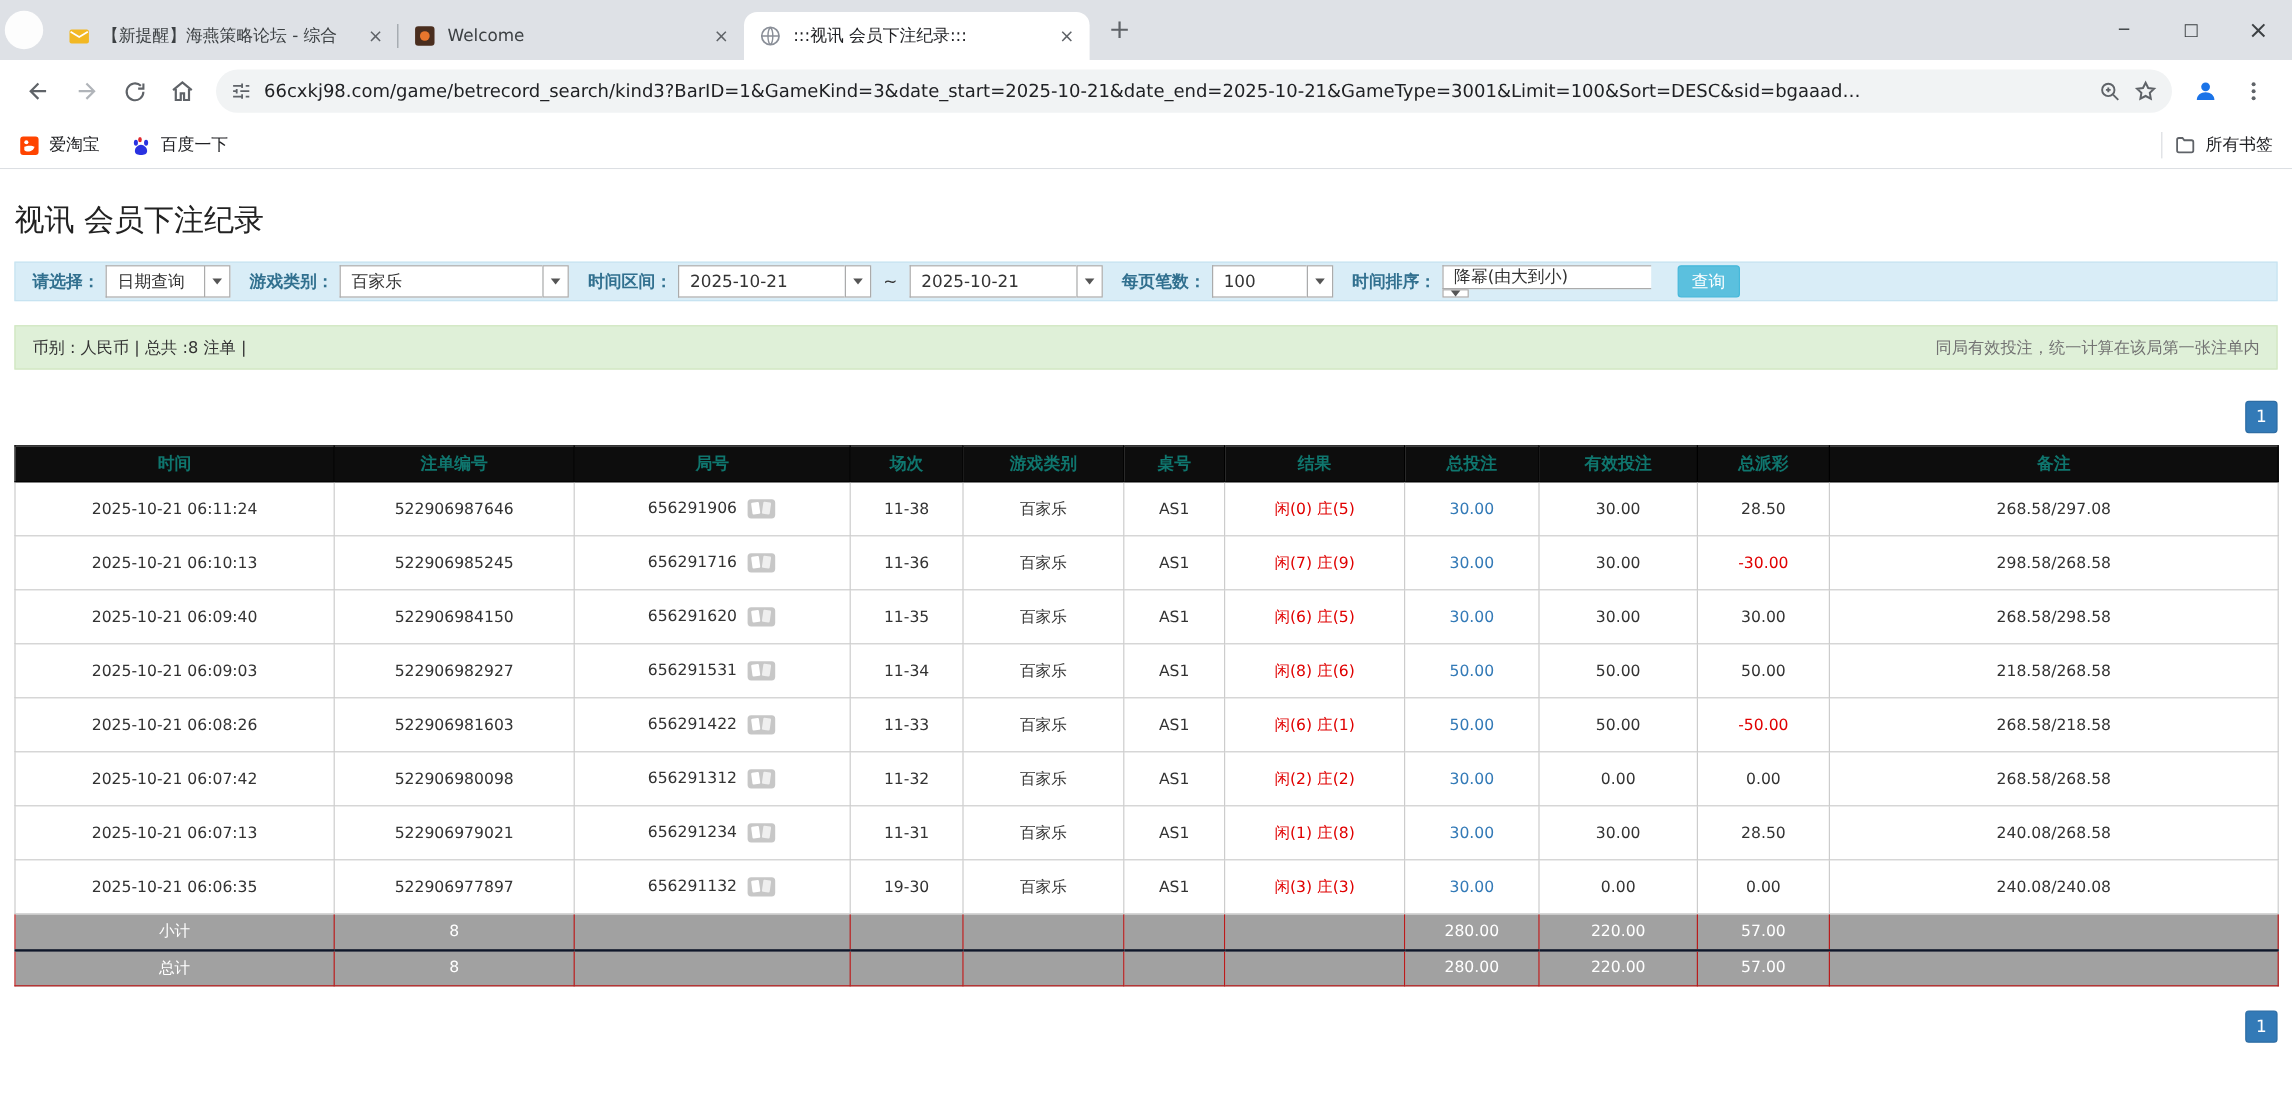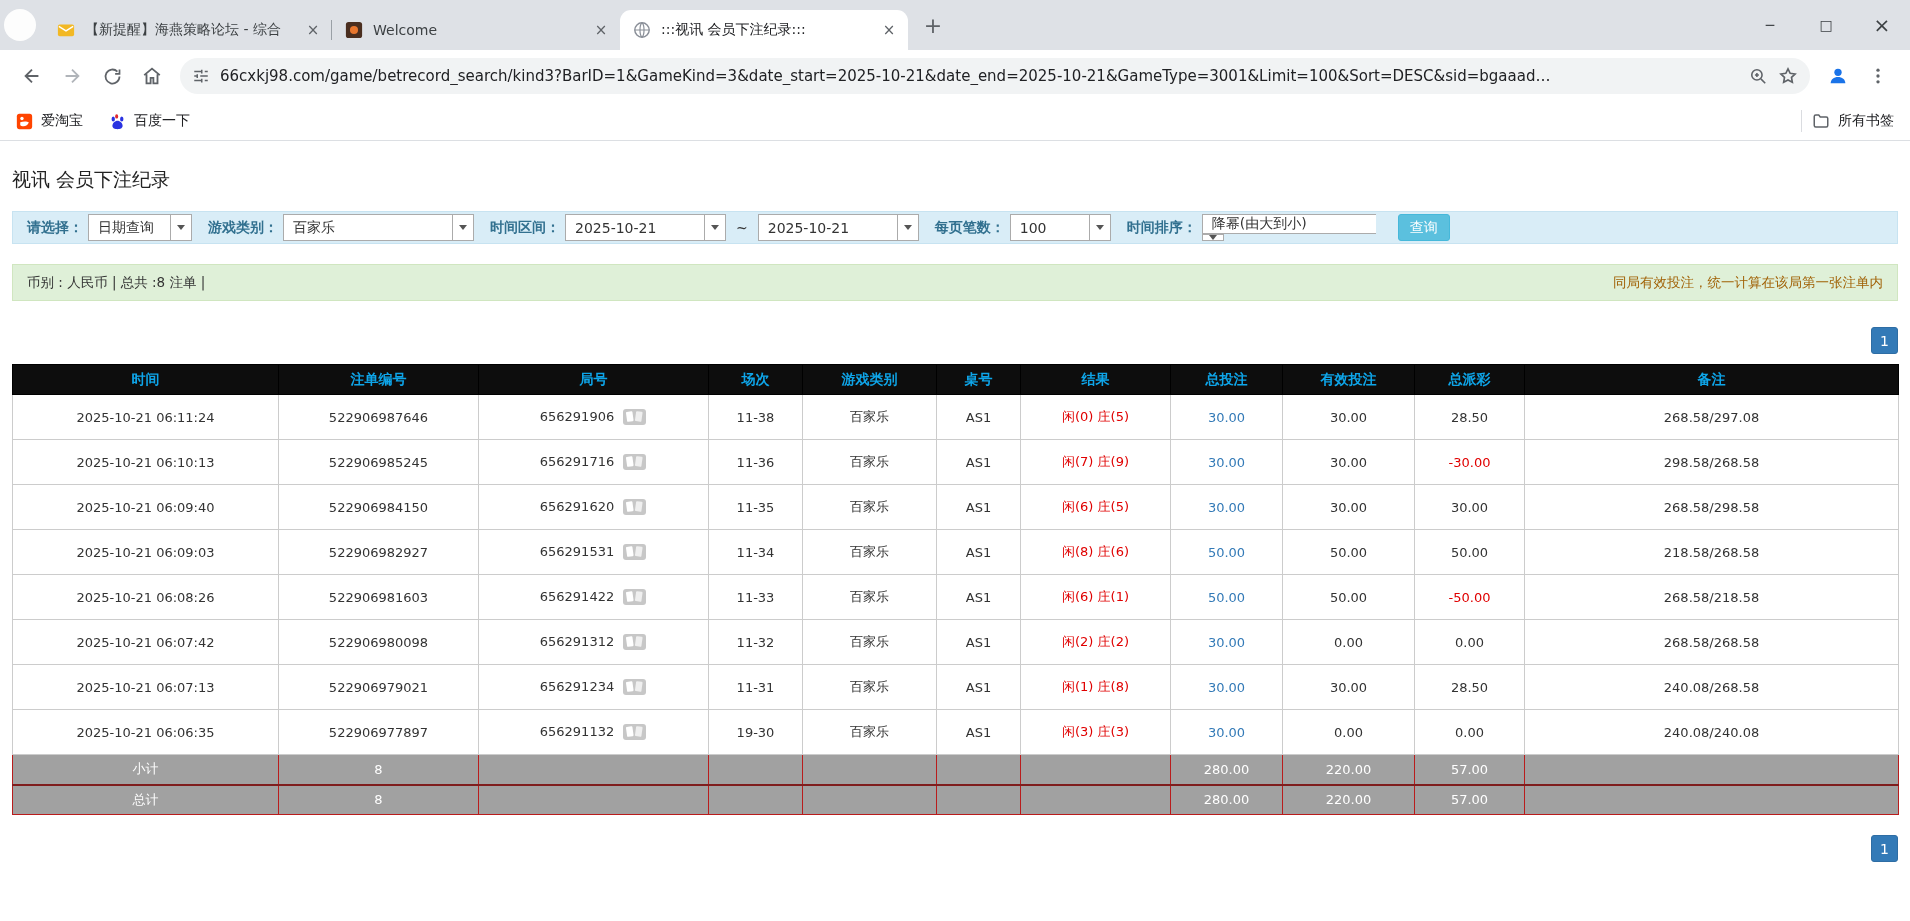--- a/index.html
+++ b/index.html
@@ -27,50 +27,50 @@
   .omni-url { flex:1; font-size:15px; color:#202124; white-space:nowrap; overflow:hidden; }
   .omni-icon { flex:none; display:flex; align-items:center; justify-content:center; color:#5f6368; }
 
   .bookmarks { height:39px; background:#fff; border-bottom:1px solid #dcdfe3; display:flex; align-items:center; padding:0 16px; gap:26px; font-size:14px; color:#202124; }
   .bm { display:flex; align-items:center; gap:8px; }
   .bm-right { margin-left:auto; display:flex; align-items:center; gap:10px; }
   .vdiv { width:1px; height:22px; background:#dadce0; }
 
   
   .page { padding:0 12px; background:#fff; }
-  .page-title { padding-top:26px; font-size:19px; font-weight:normal; color:#222; }
+  .page-title { padding-top:26px; font-size:25px; font-weight:normal; color:#222; }
 
   .filter-bar { margin-top:18px; height:33px; background:#d9edf7; border:1px solid #c7e3f1; display:flex; align-items:center; padding:0 14px; font-size:14px; }
   .fgroup { display:flex; align-items:center; margin-right:16px; }
   .flabel { color:#31708f; font-weight:bold; margin-right:5px; white-space:nowrap; }
   .combo { display:flex; height:27px; }
   .combo .val { flex:1; background:#fff; border:1px solid #ababab; border-right:none; padding:0 9px; display:flex; align-items:center; font-size:14px; color:#333; white-space:nowrap; overflow:hidden; }
   .combo .arrow { width:22px; background:#fff; border:1px solid #ababab; display:flex; align-items:center; justify-content:center; }
   .tri { width:0; height:0; border-left:4px solid transparent; border-right:4px solid transparent; border-top:5px solid #555; }
   .cw-select { width:104px; } .cw-game { width:191px; } .cw-date { width:161px; } .cw-limit { width:101px; } .cw-sort { width:174px;flex-direction:column; }
   .tilde { margin:0 10px; color:#333; }
   .search-btn { margin-left:6px; height:27px; padding:0 11px; background:#5bc0de; border:1px solid #46b8da; border-radius:3px; color:#fff; font-size:14px; display:flex; align-items:center; cursor:pointer; }
 
   .info-bar { margin-top:20px; height:37px; background:#dff0d8; border:1px solid #d0e6c0; display:flex; align-items:center; padding:0 14px; font-size:13.5px; color:#333; }
-  .info-right { margin-left:auto; color:#a16207; }
+  .info-right { margin-left:auto; color:#737373; }
 
   .pagerow { display:flex; justify-content:flex-end; }
   .pagerow.top { margin-top:26px; }
   .pagerow.bottom { margin-top:20px; }
   .pagebtn { min-width:27px; height:27px; padding:0 6px; background:#337ab7; border:1px solid #2e6da4; color:#fff; font-size:14px; display:flex; align-items:center; justify-content:center; border-radius:3px; cursor:pointer; }
 
   table.bet { width:100%; border-collapse:collapse; table-layout:fixed; margin-top:10px; }
-  table.bet thead th { background:#0d0d0d; color:#0ea5e9; font-size:14px; font-weight:bold; height:30px; border:1px solid #000; text-align:center; }
+  table.bet thead th { background:#0d0d0d; color:#0f766e; font-size:14px; font-weight:bold; height:30px; border:1px solid #000; text-align:center; }
   table.bet tbody td { height:45px; text-align:center; font-size:13px; color:#333; border:1px solid #ccc; background:#fff; white-space:nowrap; }
   .res { color:#e00000; }
   .bet-link { color:#337ab7; cursor:pointer; }
   .neg { color:#e00000; }
   .cards-btn { display:inline-flex; margin-left:8px; vertical-align:middle; cursor:pointer; }
   table.bet tfoot td { height:30px; background:#a1a1a1; color:#fff; text-align:center; font-size:13px; border:1px solid #b91c1c; }
-  table.bet tfoot tr.total td { border-top:2px solid #7f1d1d; }
+  table.bet tfoot tr.total td { border-top:2px solid #0f172a; }
 </style>
 </head>
 <body>
 
 <div class="tab-bar">
   <div class="tab-search"></div>
 
   <div class="tab inactive">
     <span class="favicon">
       <svg width="18" height="18" viewBox="0 0 20 20">

